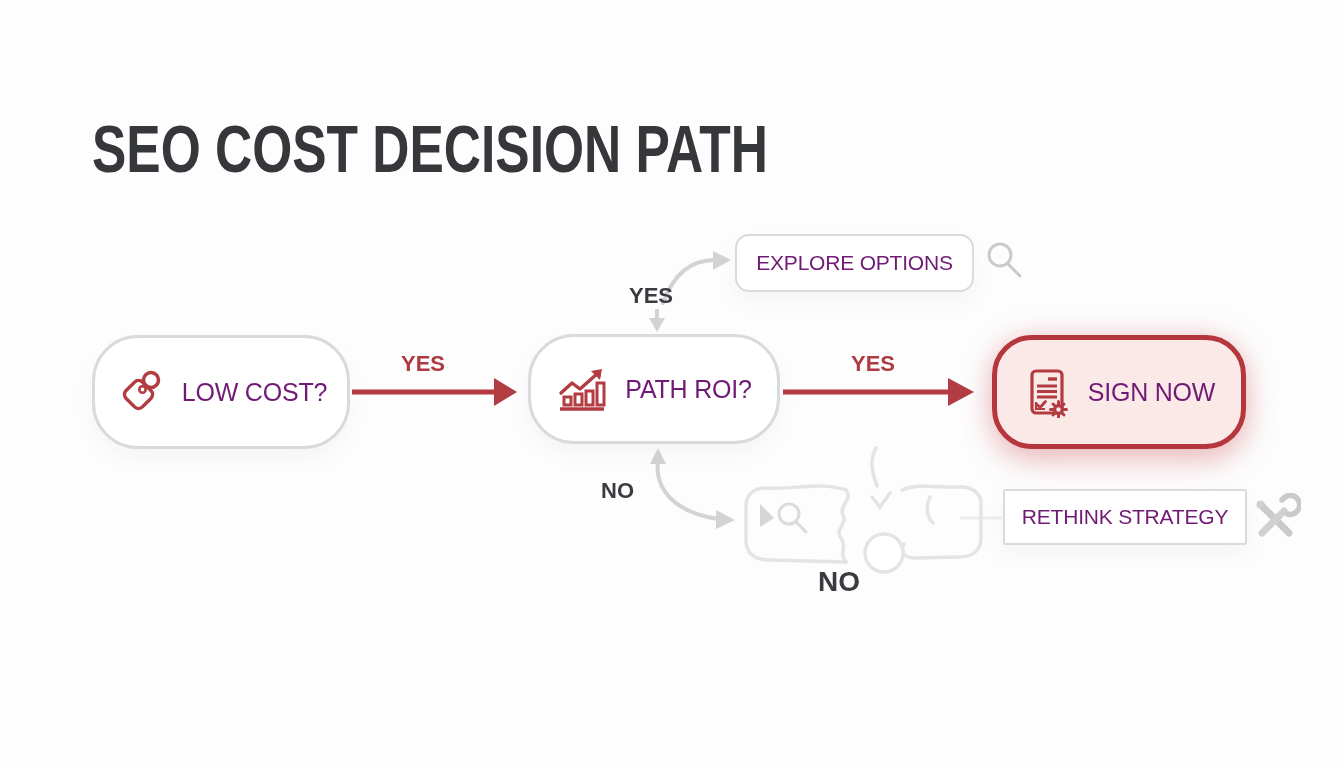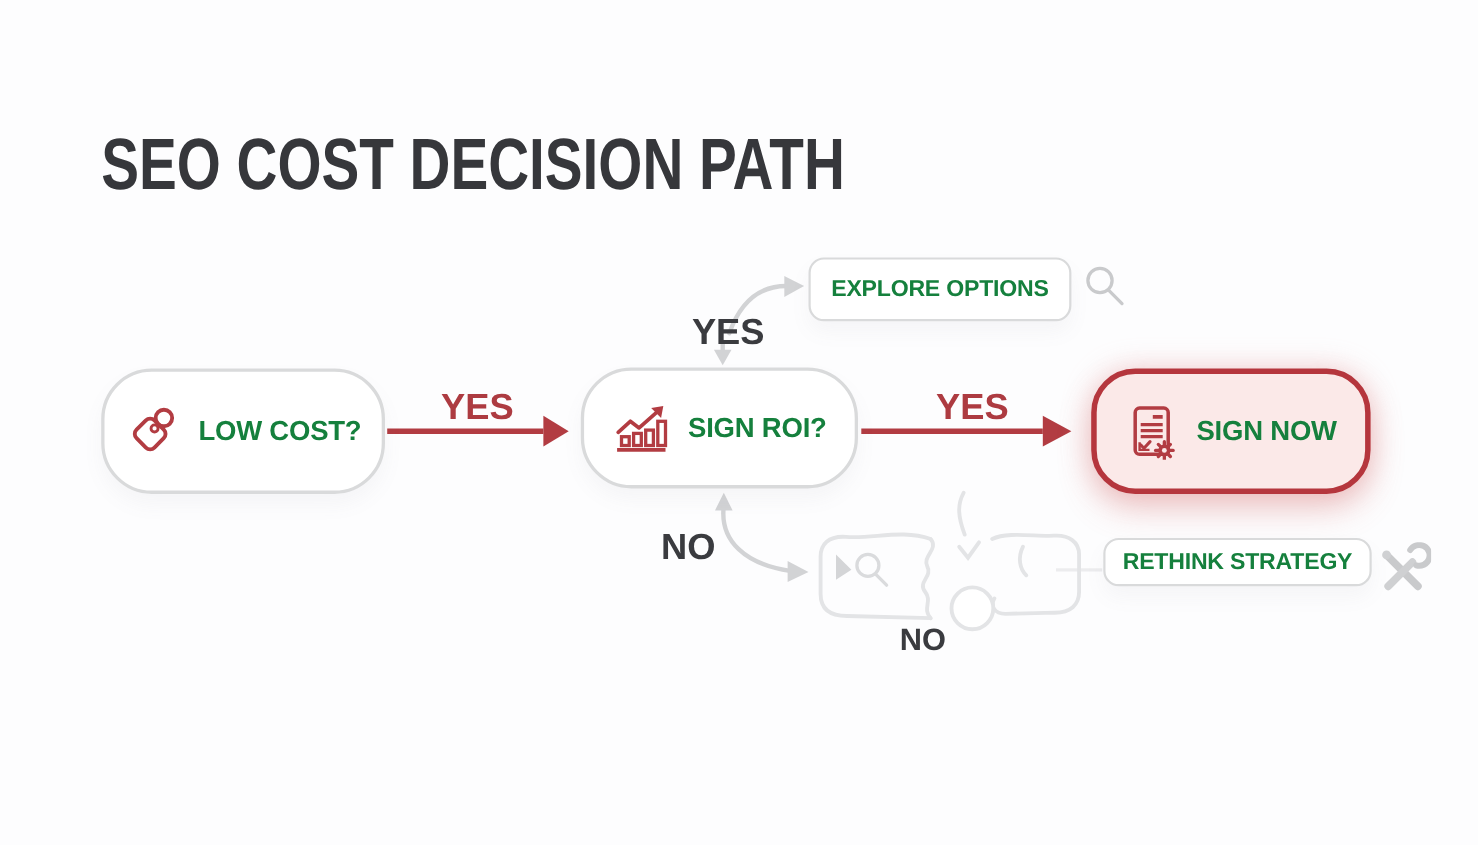--- a/index.html
+++ b/index.html
@@ -12,33 +12,33 @@
     position:absolute;left:92px;top:116px;margin:0;
     font-size:66px;font-weight:700;color:#36373b;line-height:1;
     letter-spacing:0px;white-space:nowrap;
     transform:scaleX(0.78);transform-origin:left top;
   }
   .node{
     position:absolute;display:flex;align-items:center;justify-content:center;
     gap:17px;background:#ffffff;border:3px solid #d9dadb;box-sizing:border-box;
     box-shadow:0 10px 18px rgba(120,120,130,0.06);
   }
-  .node-label{font-size:25px;font-weight:700;color:#15803d;letter-spacing:-0.2px;white-space:nowrap;}
+  .node-label{font-size:25px;font-weight:400;color:#701a75;letter-spacing:-0.2px;white-space:nowrap;}
   .node-small .node-label{font-size:21px;}
   .node-low{left:92px;top:335px;width:258px;height:114px;border-radius:46px;}
   .node-high{left:528px;top:334px;width:252px;height:110px;border-radius:46px;}
   .node-sign{
     left:992px;top:335px;width:254px;height:114px;border-radius:40px;
     border:5px solid #b5363d;background:#fbe9e8;
     box-shadow:0 14px 30px rgba(208,100,100,0.30),0 0 26px rgba(232,166,166,0.45);
   }
   .node-explore{left:735px;top:234px;width:239px;height:58px;border-radius:14px;border-width:2px;}
-  .node-rethink{left:1003px;top:489px;width:244px;height:44px;border-radius:14px;border-width:2px;justify-content:center;}
+  .node-rethink{left:1003px;top:489px;width:244px;height:56px;border-radius:2px;border-width:2px;justify-content:center;}
   .node-icon{display:flex;align-items:center;justify-content:center;}
-  .edge-label{position:absolute;font-weight:700;font-size:33px;white-space:nowrap;letter-spacing:0px;}
+  .edge-label{position:absolute;font-weight:700;font-size:22px;white-space:nowrap;letter-spacing:0px;}
   .edge-red{color:#ad3b41;}
   .edge-dark{color:#3a3b3f;}
   .lbl-yes1{left:401px;top:351px;}
   .lbl-yes2{left:851px;top:351px;}
   .lbl-yes-up{left:629px;top:283px;}
   .lbl-no-left{left:601px;top:478px;}
   .lbl-no-bottom{left:818px;top:566px;font-size:28px;}
   .overlay{position:absolute;left:0;top:0;width:1344px;height:768px;pointer-events:none;}
   .floating-icon{position:absolute;}
 </style>
@@ -111,21 +111,21 @@
       <svg width="52" height="48" viewBox="0 0 52 48" fill="none">
         <line x1="4" y1="44" x2="48" y2="44" stroke="#b23c42" stroke-width="3.4"></line>
         <rect x="8" y="32" width="7" height="8" stroke="#b23c42" stroke-width="3"></rect>
         <rect x="19" y="29" width="7" height="11" stroke="#b23c42" stroke-width="3"></rect>
         <rect x="30" y="26" width="7" height="14" stroke="#b23c42" stroke-width="3"></rect>
         <rect x="41" y="18" width="7" height="22" stroke="#b23c42" stroke-width="3"></rect>
         <path d="M 5,28 L 16,18 L 24,24 L 42,8" stroke="#b23c42" stroke-width="3.4" stroke-linecap="round" stroke-linejoin="round"></path>
         <polygon points="35,6 46,4 44,15" fill="#b23c42"></polygon>
       </svg>
     </span>
-    <span class="node-label">SIGN ROI?</span>
+    <span class="node-label">PATH ROI?</span>
   </div>
 
   <div class="node node-sign">
     <span class="node-icon">
       <svg width="48" height="52" viewBox="0 0 48 52" fill="none">
         <rect x="9" y="5" width="30" height="42" rx="4" stroke="#b23c42" stroke-width="3.2" fill="none"></rect>
         <line x1="25" y1="13" x2="34" y2="13" stroke="#b23c42" stroke-width="3.4"></line>
         <line x1="14" y1="20" x2="34" y2="20" stroke="#b23c42" stroke-width="3"></line>
         <line x1="14" y1="25.5" x2="34" y2="25.5" stroke="#b23c42" stroke-width="3"></line>
         <line x1="14" y1="31" x2="34" y2="31" stroke="#b23c42" stroke-width="3"></line>

